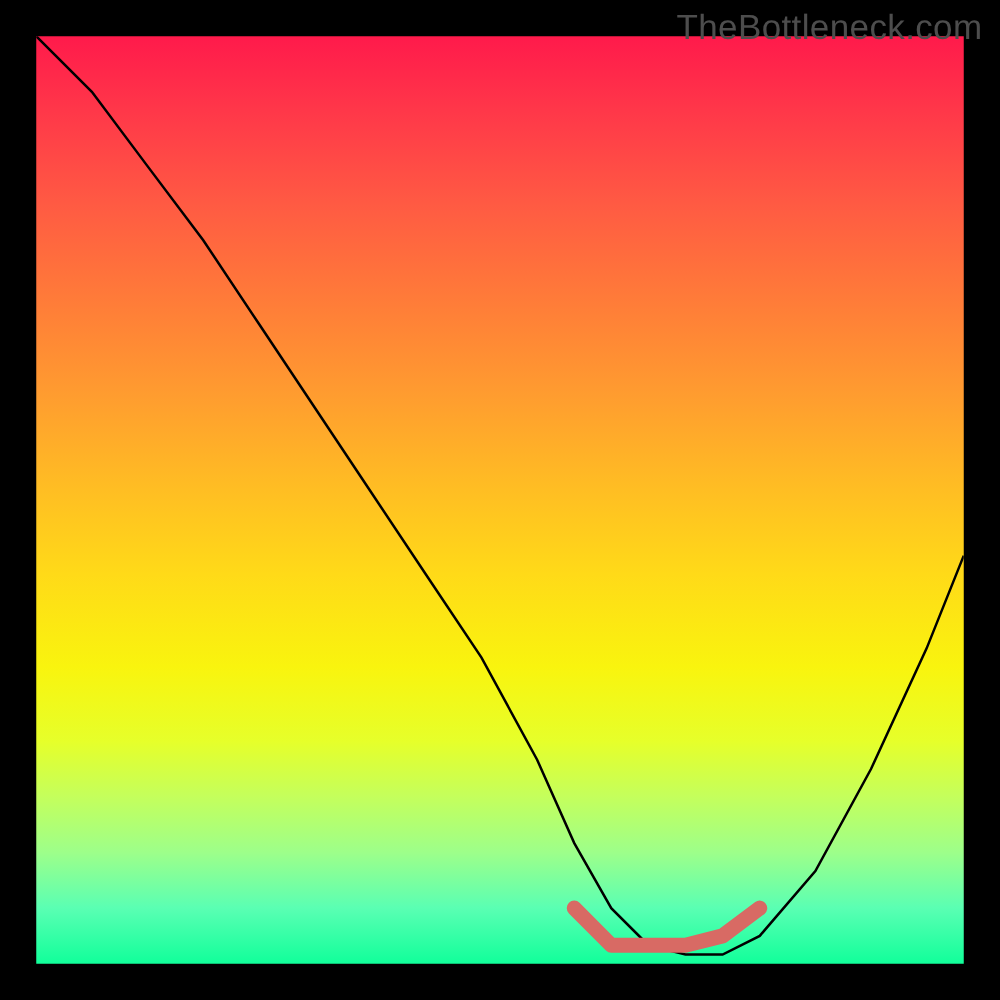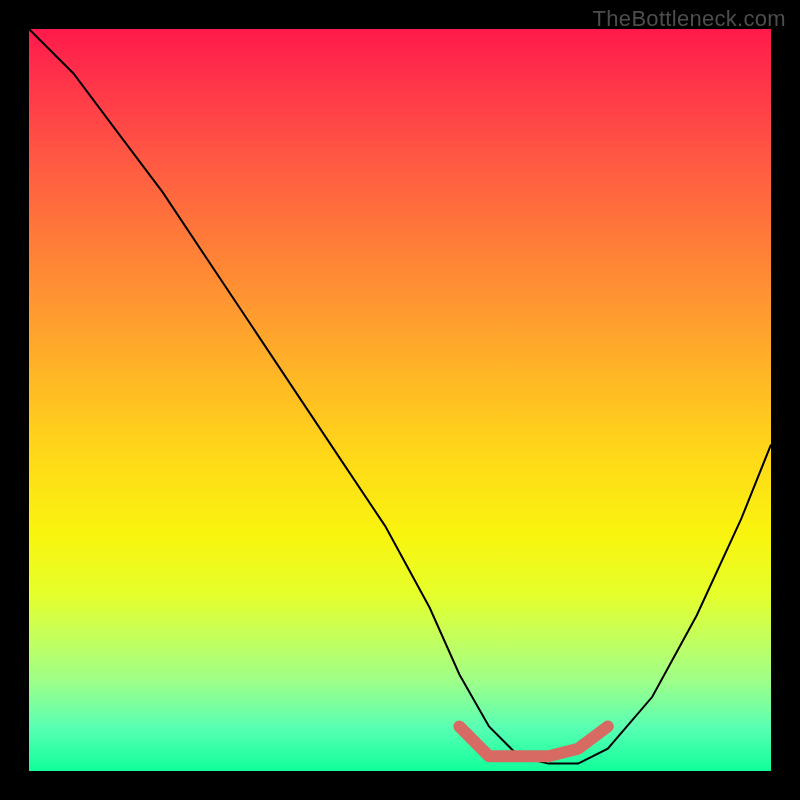--- a/index.html
+++ b/index.html
@@ -9,21 +9,21 @@
     width: 800px;
     height: 800px;
     overflow: hidden;
     font-family: Arial, Helvetica, sans-serif;
   }
   .watermark {
     position: absolute;
     top: 6px;
     right: 14px;
     color: #4d4d4d;
-    font-size: 22px;
+    font-size: 28px;
     letter-spacing: 0.3px;
     z-index: 20;
   }
   .plot-area {
     position: absolute;
     left: 29px;
     top: 29px;
     width: 742px;
     height: 742px;
   }

